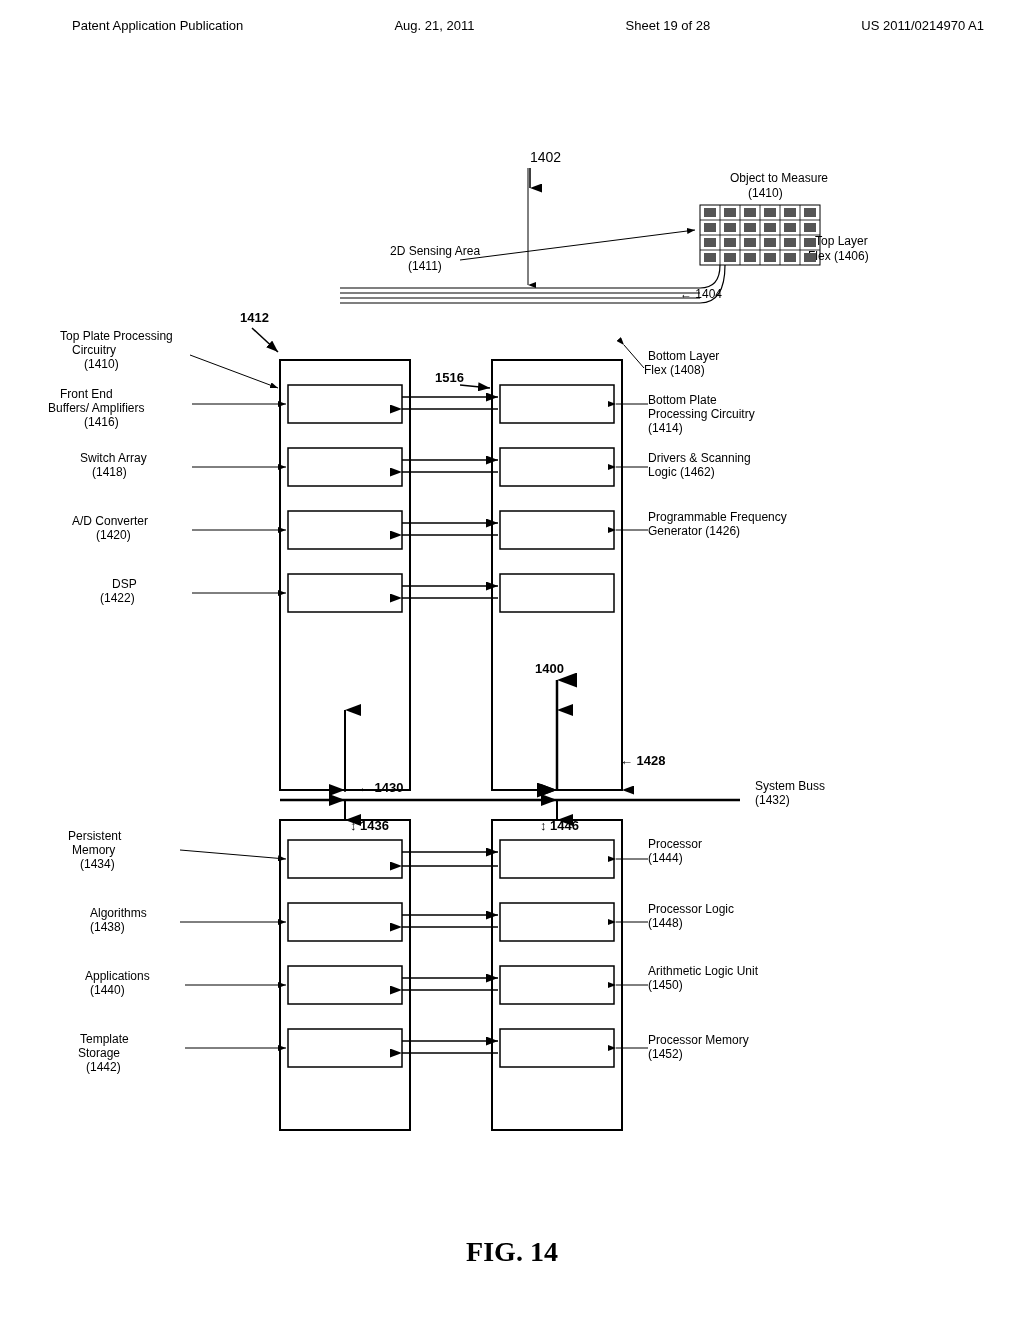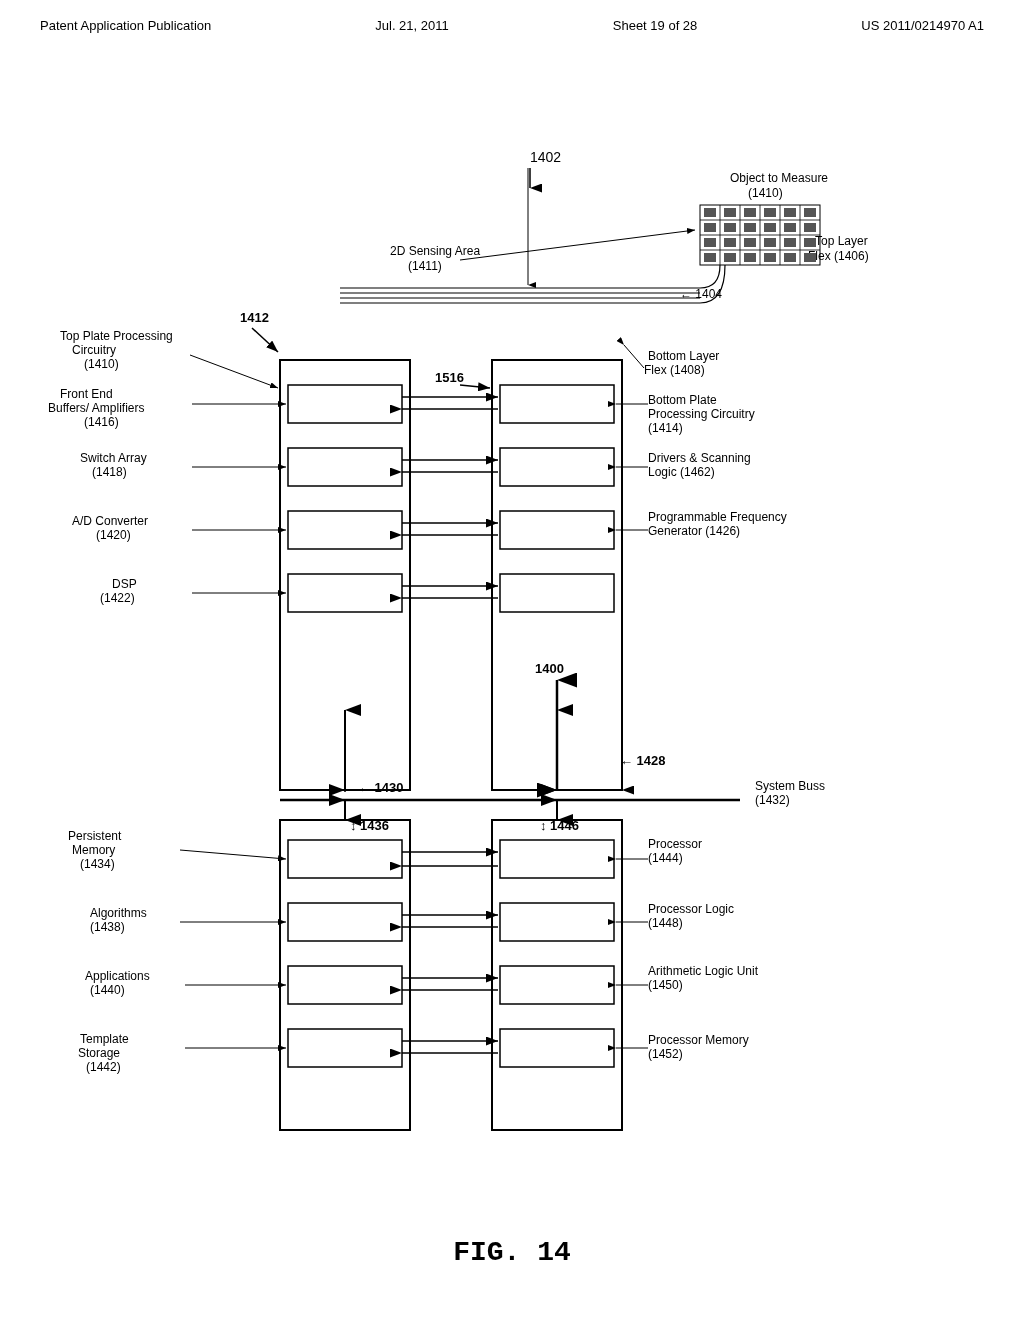--- a/index.html
+++ b/index.html
@@ -17,20 +17,21 @@
       height: 1320px;
       position: relative;
       background: #fff;
     }
     .header {
       display: flex;
       justify-content: space-between;
       align-items: center;
       padding: 18px 40px 0 40px;
       font-size: 13px;
+      margin-left: 32px;
     }
     .diagram-container {
       position: absolute;
       top: 130px;
       left: 0;
       width: 960px;
       height: 1100px;
     }
     svg {
       position: absolute;
@@ -39,30 +40,30 @@
       width: 1024px;
       height: 1100px;
     }
     .fig-label {
       position: absolute;
       bottom: 52px;
       left: 50%;
       transform: translateX(-50%);
       font-size: 28px;
       font-weight: bold;
-      font-family: Liberation Mono, monospace;
+      font-family: Liberation Serif, serif;
     }
   </style>
 </head>
 <body>
 
 <div class="page">
   <div class="header">
     <span>Patent Application Publication</span>
-    <span>Jul. 21, 2011</span>
+    <span>Aug. 21, 2011</span>
     <span>Sheet 19 of 28</span>
     <span>US 2011/0214970 A1</span>
   </div>
 
   <div class="diagram-container">
     <svg viewBox="0 0 1024 1100" xmlns="http://www.w3.org/2000/svg">
 
       <defs>
         <marker id="arrowhead" markerWidth="8" markerHeight="6" refX="8" refY="3" orient="auto">
           <polygon points="0 0, 8 3, 0 6" fill="#000"></polygon>

